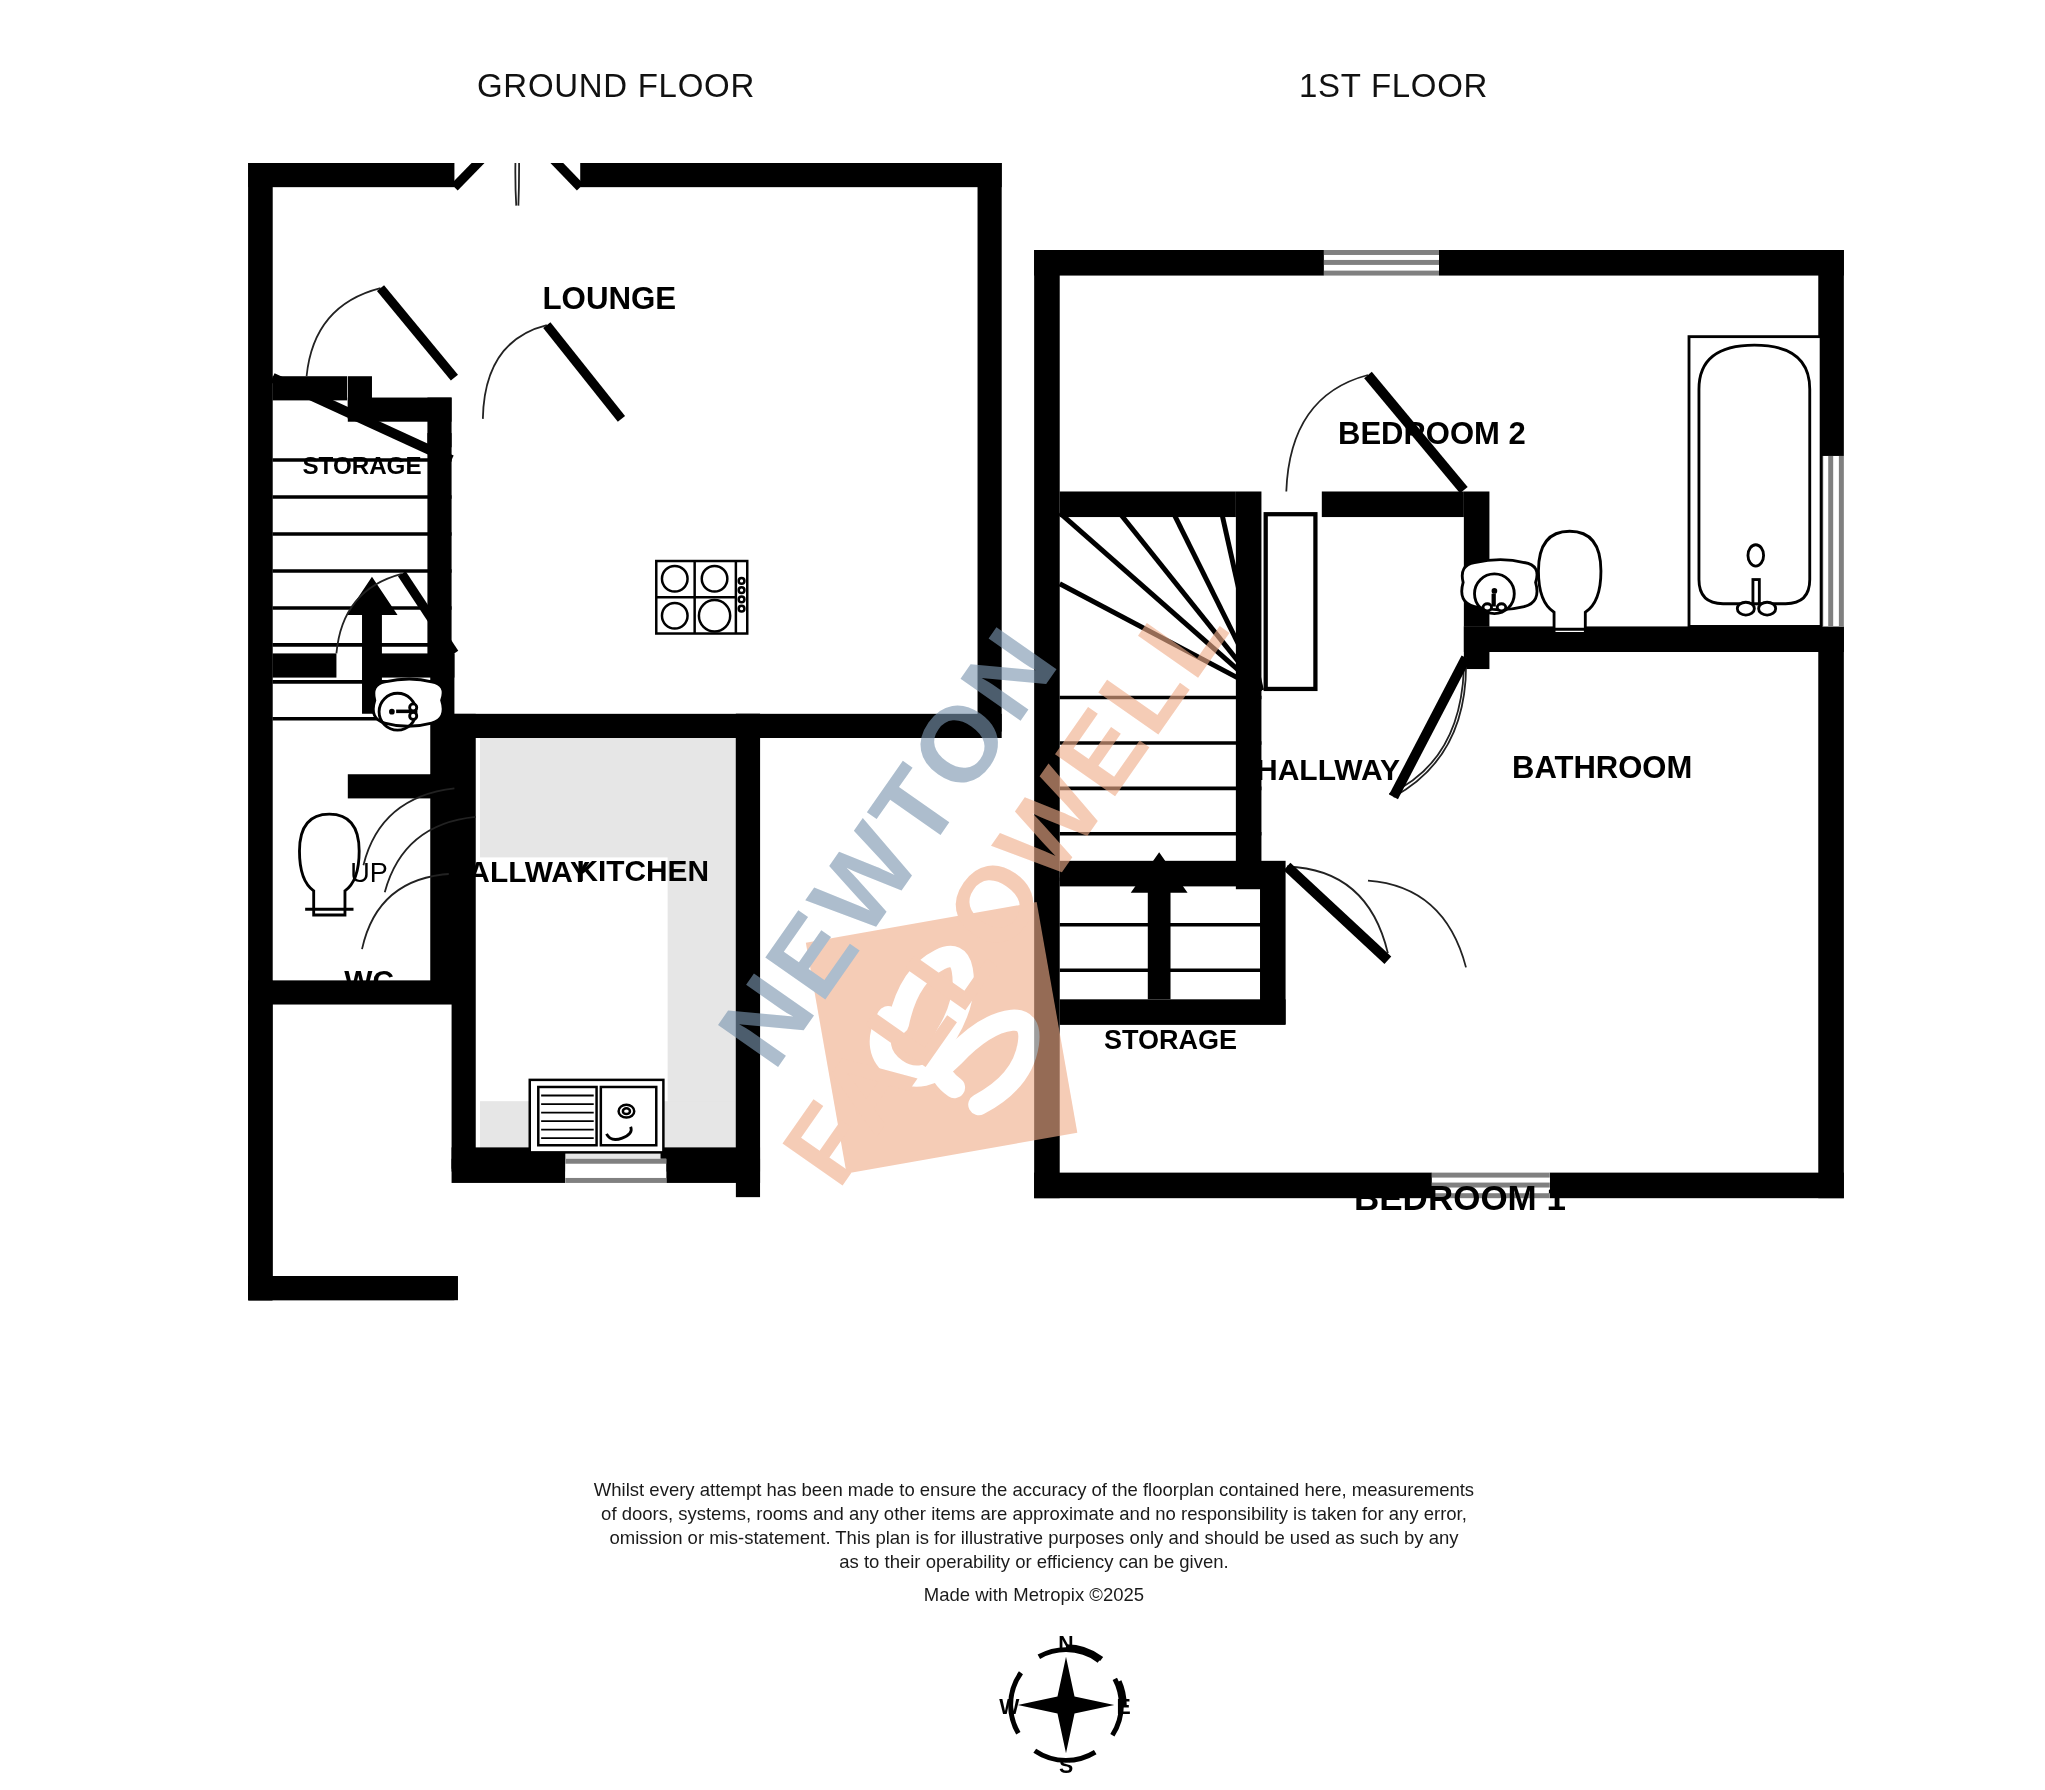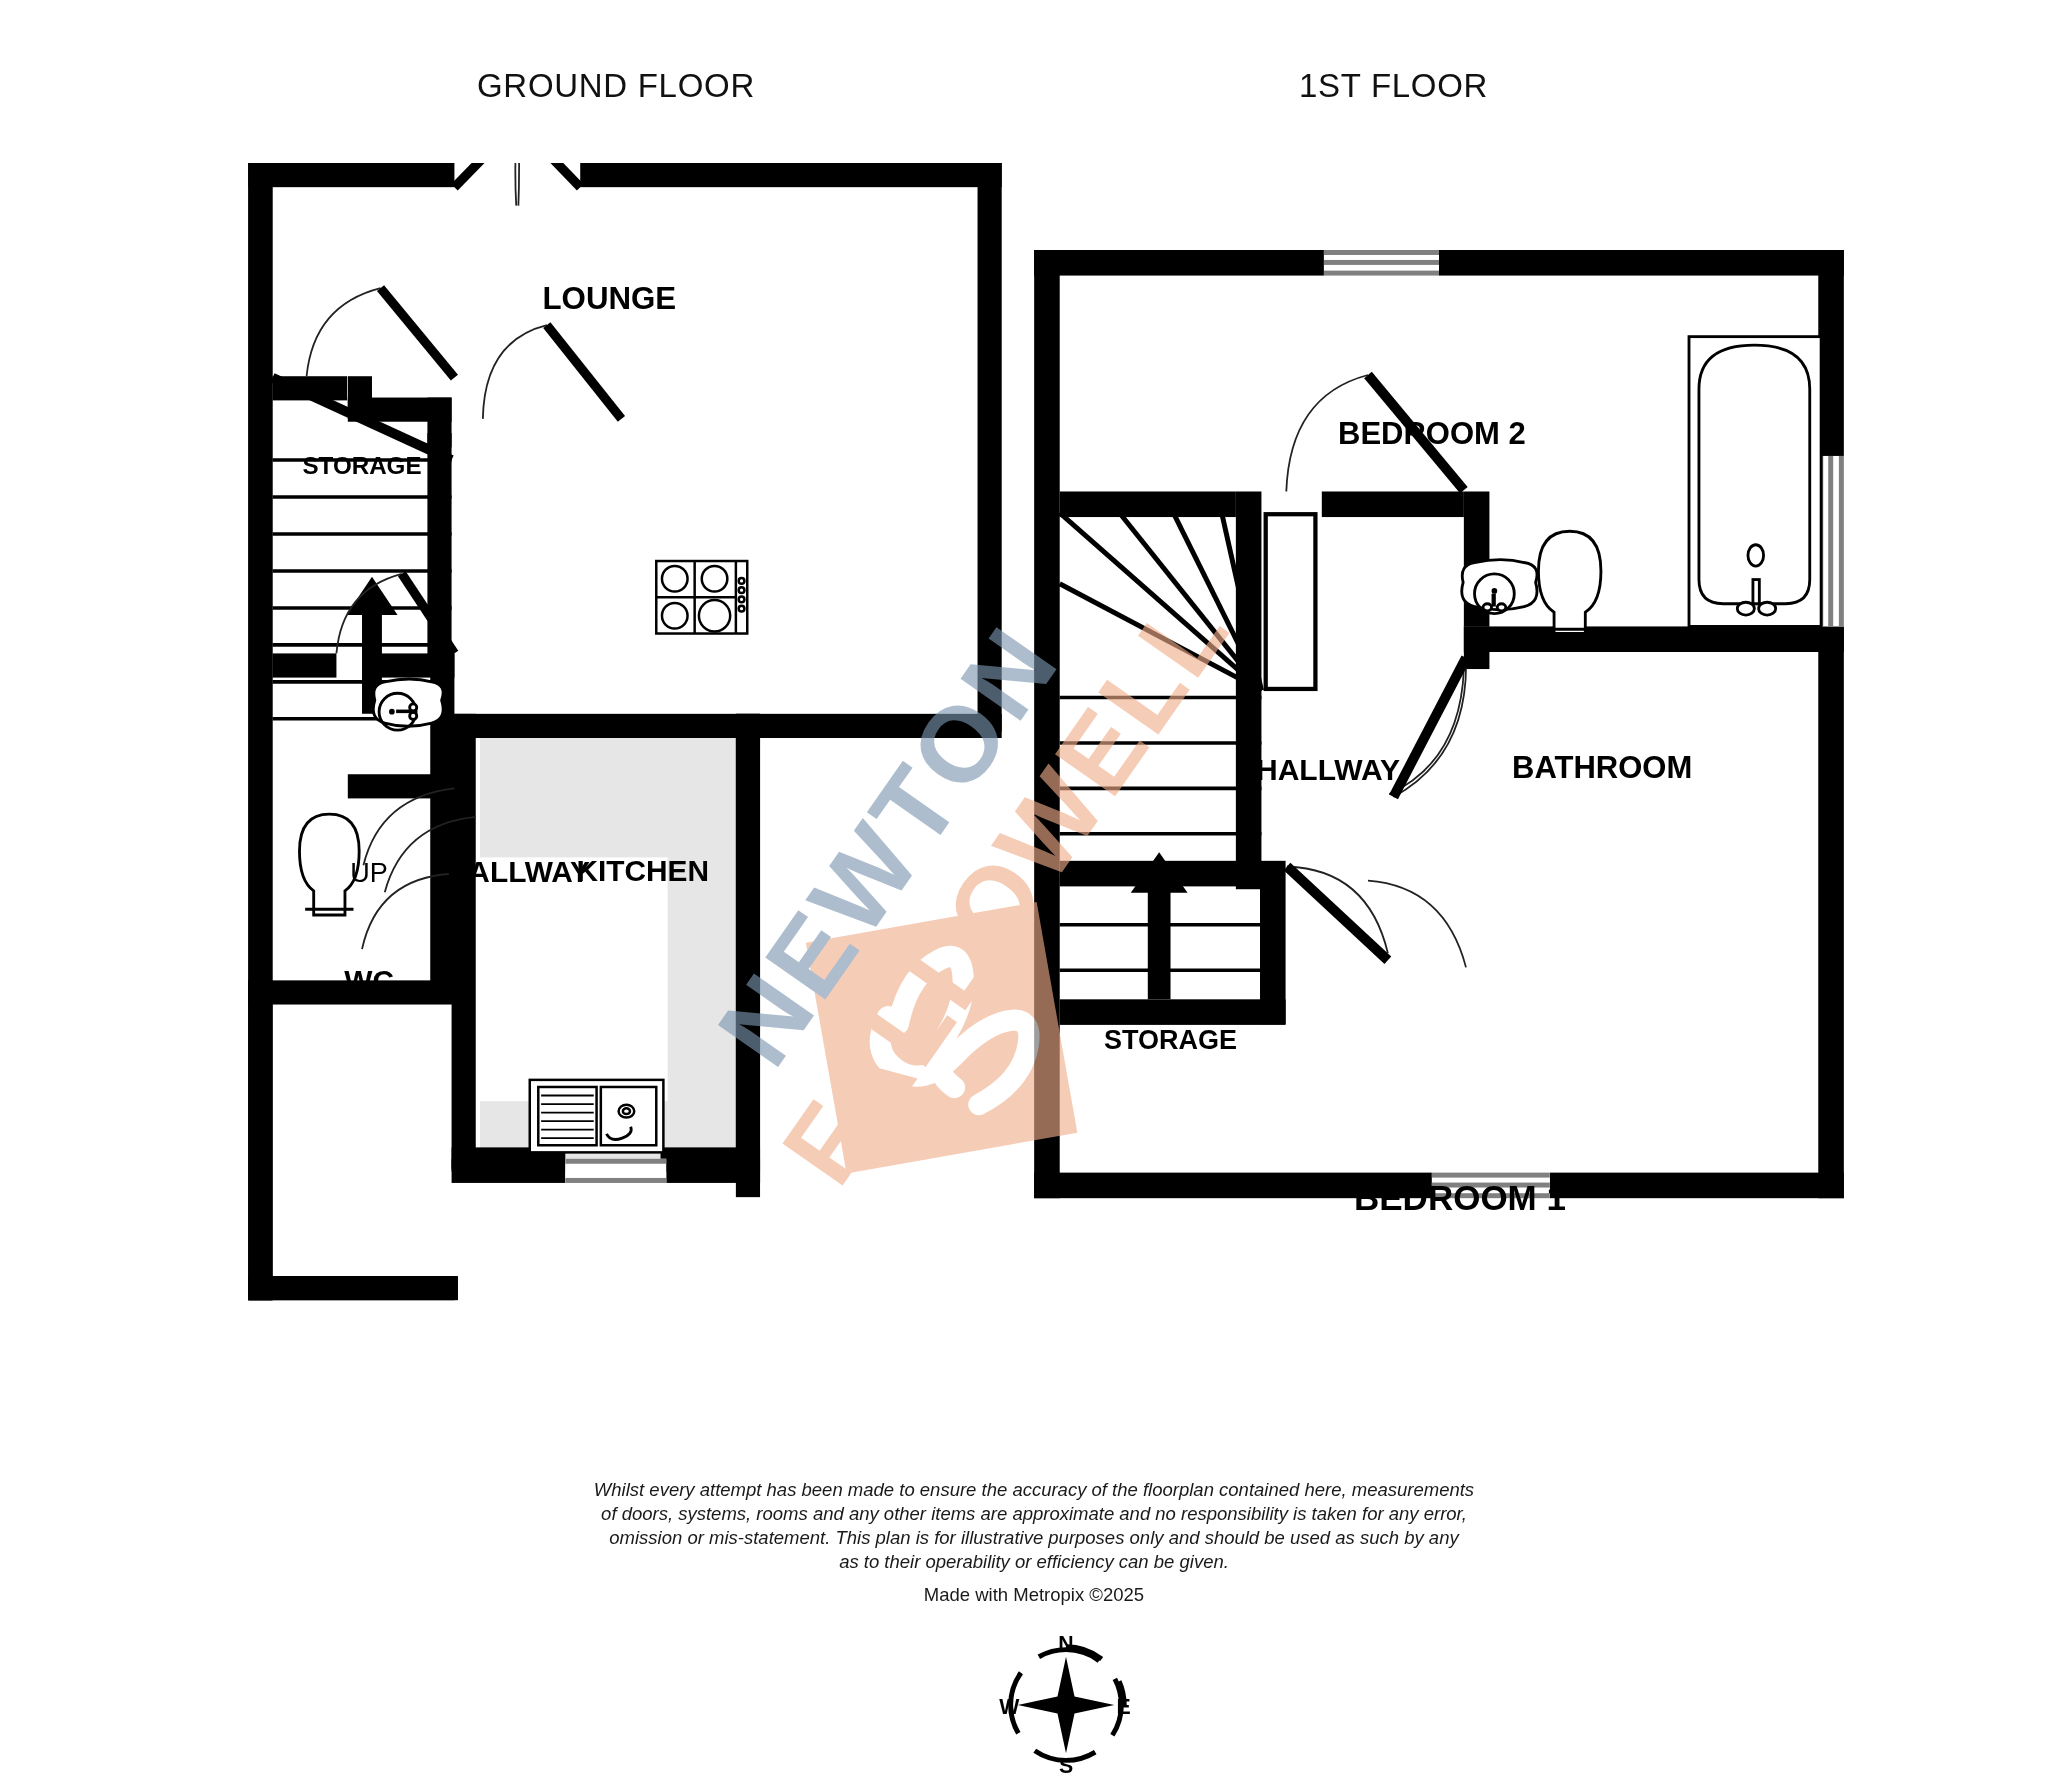--- a/index.html
+++ b/index.html
@@ -17,21 +17,21 @@
   #title-first{left:1299px;top:67px;}
 
   .plan{position:absolute;}
   svg{display:block;}
 
   .disclaimer{
     position:absolute;left:526px;top:1478px;width:1016px;
     text-align:center;font-size:18.5px;line-height:1.30;color:#1a1a1a;
     font-family:"Liberation Sans", sans-serif;
   }
-  .disclaimer .line{display:block;font-style:italic;}
+  .disclaimer .line{display:block;}
   .made-with{display:block;margin-top:9px;}
 
   .compass{position:absolute;left:995px;top:1634px;width:142px;height:142px;}
 
   
 </style>
 </head>
 <body>
 
 <div class="floor-title" id="title-ground">GROUND FLOOR</div>

